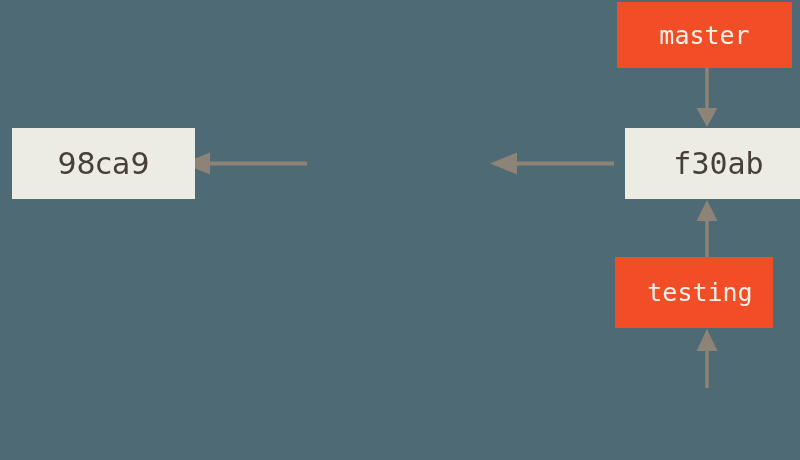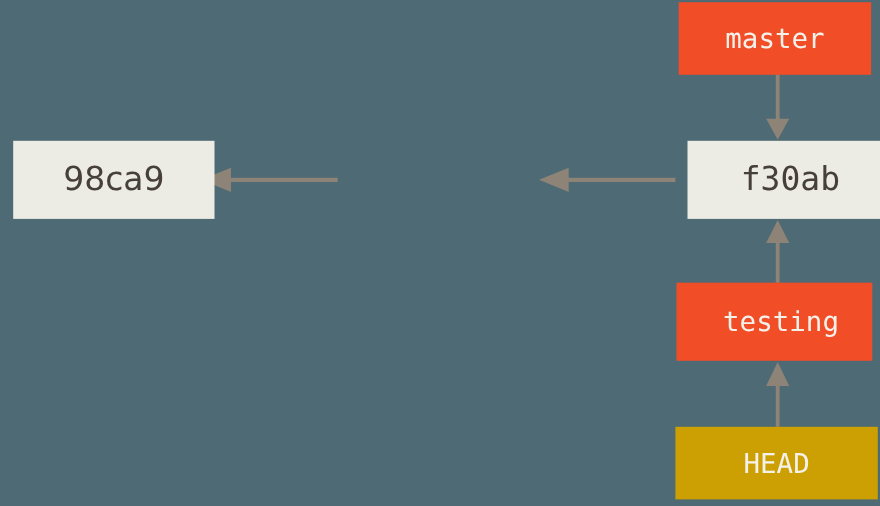--- a/index.html
+++ b/index.html
@@ -46,21 +46,21 @@
     font-size: 25px;
     color: #f4f1eb;
   }
   .branch { background: #f14e28; }
   .head   { background: #cc9f02; }
 
   #commit-98ca9 { left: 0px;   top: 128px; width: 183px; height: 71px; }
   #commit-34ac2 { left: 306px; top: 128px; width: 184px; height: 71px; }
   #commit-f30ab { left: 613px; top: 128px; width: 187px; height: 71px; }
   #ref-master   { left: 617px; top: 2px;   width: 175px; height: 66px; }
-  #ref-testing  { left: 615px; top: 257px; width: 178px; height: 71px; padding-left: 12px; }
+  #ref-testing  { left: 615px; top: 257px; width: 158px; height: 71px; padding-left: 12px; }
   #ref-head     { left: 614px; top: 388px; width: 184px; height: 66px; }
 </style>
 </head>
 <body>
 
 <div class="stage">
 
   <svg class="arrows" viewBox="0 0 800 460" xmlns="http://www.w3.org/2000/svg">
 
     <g stroke="#8d8377" fill="#8d8377">
@@ -99,17 +99,14 @@
   </div>
 
   <div class="node ref branch" id="ref-master">
     <span>master</span>
   </div>
 
   <div class="node ref branch" id="ref-testing">
     <span>testing</span>
   </div>
 
-  <div class="node ref head" id="ref-head">
-    <span>HEAD</span>
-  </div>
 
 </div>
 
 </body></html>

